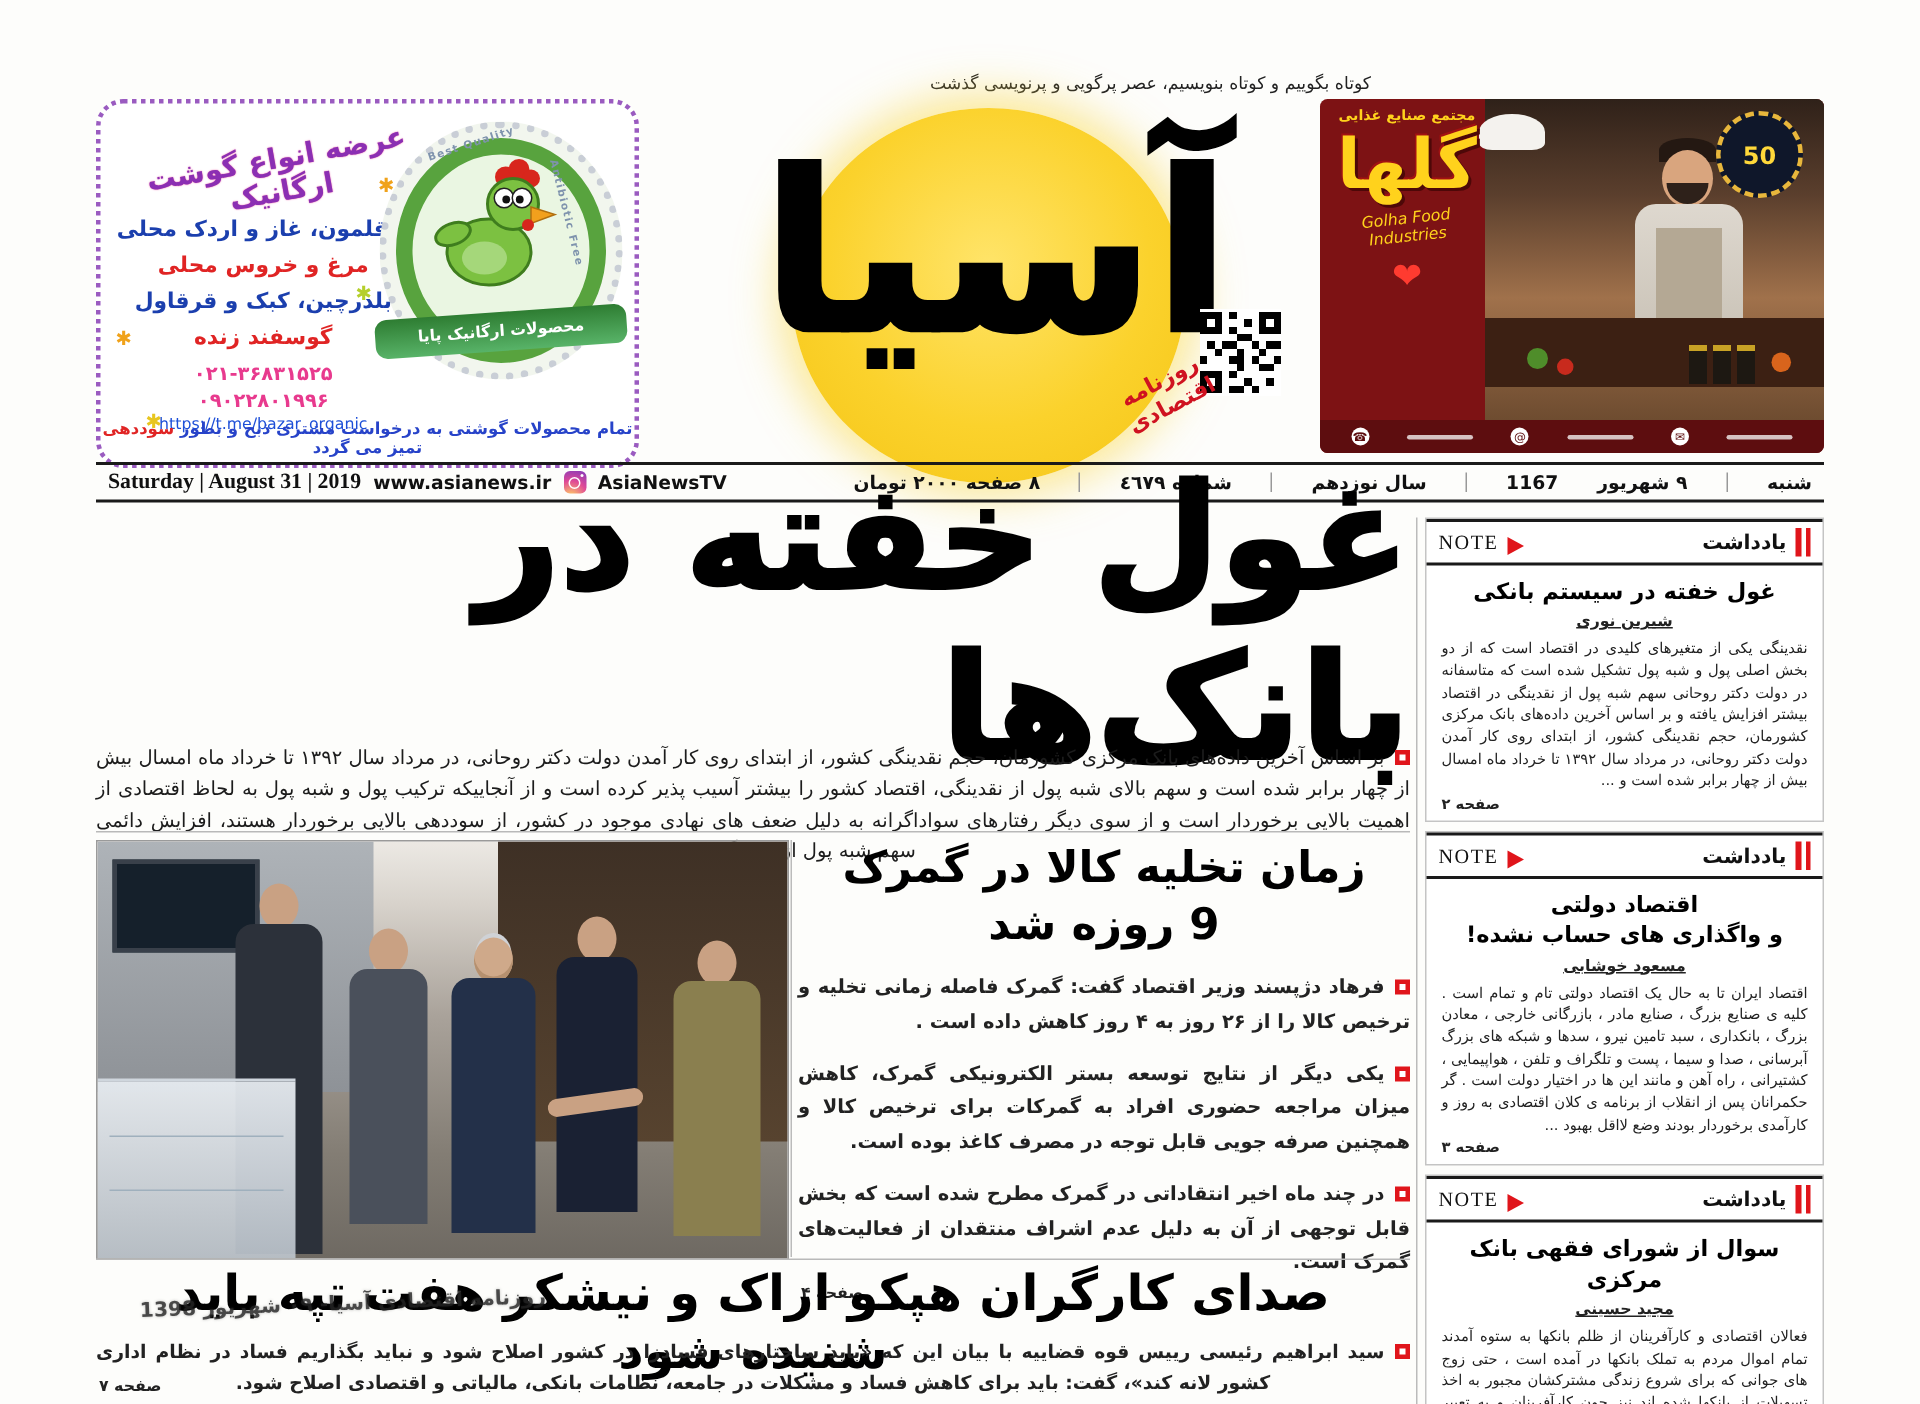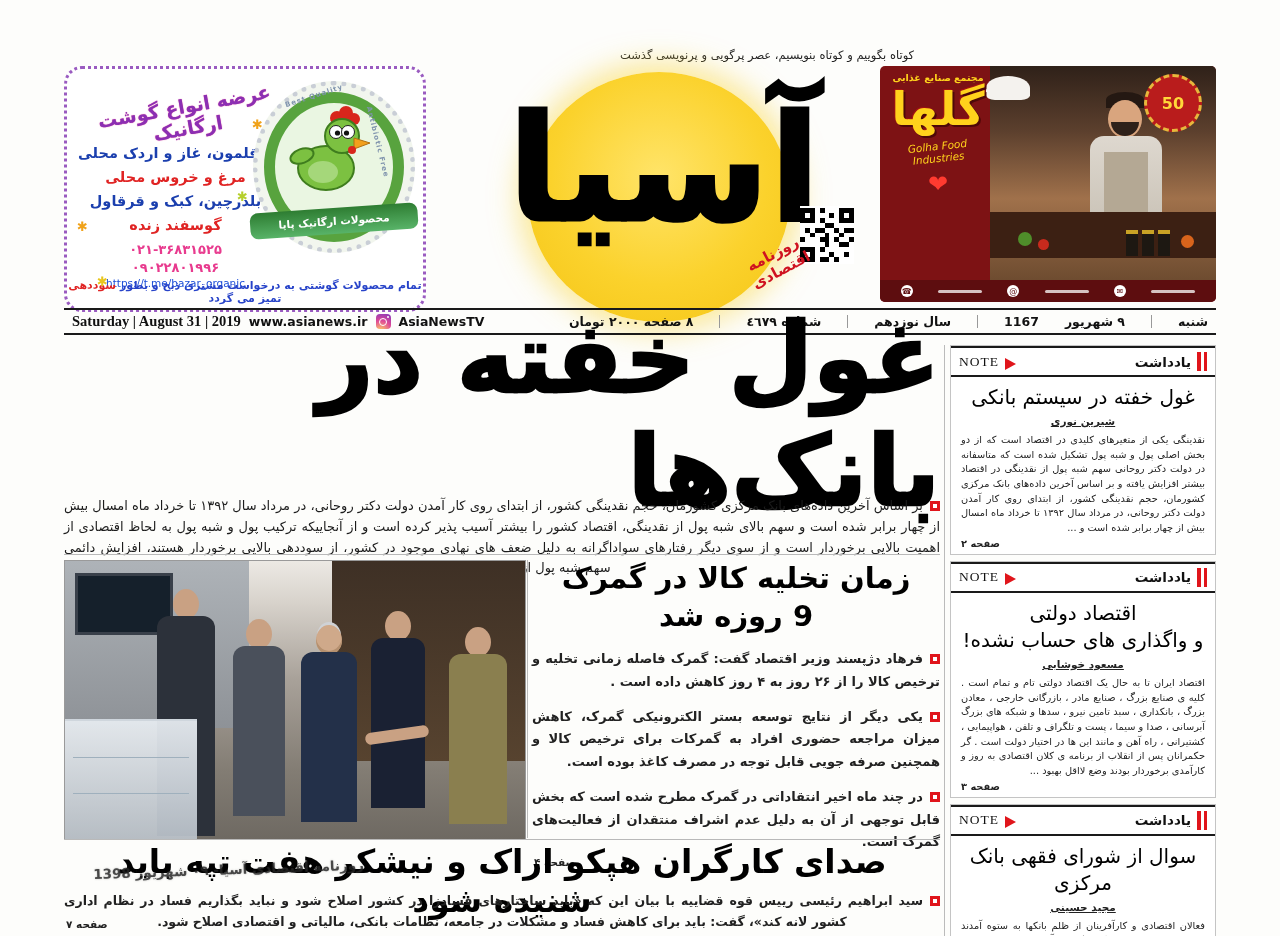--- a/index.html
+++ b/index.html
@@ -67,21 +67,21 @@
   .counter{position:absolute;right:0;bottom:22px;width:226px;height:46px;background:#3c2013;}
   .veg{position:absolute;border-radius:50%;}
   .v1{left:28px;bottom:34px;width:14px;height:14px;background:#4f8d2a;}
   .v2{left:48px;bottom:30px;width:11px;height:11px;background:#c82a1d;}
   .v3{right:22px;bottom:32px;width:13px;height:13px;background:#d8641c;}
   .jar{position:absolute;bottom:24px;width:12px;height:22px;background:#1d1812;border-top:4px solid #c8a225;}
   .j1{right:46px;} .j2{right:62px;} .j3{right:78px;}
   .chef-hat{position:absolute;left:106px;top:10px;width:44px;height:24px;background:#f4f2ee;
        border-radius:50% 50% 20% 20%;}
   .stamp{position:absolute;right:14px;top:8px;width:52px;height:52px;border-radius:50%;
-       background:#b91c1c;border:3px dashed #e8b73c;display:flex;align-items:center;
+       background:#0f172a;border:3px dashed #e8b73c;display:flex;align-items:center;
        justify-content:center;color:#ffd83a;font-weight:bold;font-size:16px;}
   .golha-col{position:absolute;left:6px;top:6px;width:104px;text-align:center;color:#ffd21c;}
   .golha-top{font-size:9.5px;font-weight:bold;}
   .golha-brand{font-size:46px;font-weight:bold;line-height:1.15;
        text-shadow:2px 2px 0 #4d0808,-1px -1px 0 #a21212;}
   .golha-script{font-size:10.5px;font-style:italic;transform:rotate(-6deg);margin-top:4px;}
   .heart-icon{font-size:24px;color:#ff3b30;margin-top:8px;line-height:1;}
   .contact-strip{position:absolute;left:0;bottom:0;width:100%;height:22px;background:#5d0d0f;
        display:flex;align-items:center;justify-content:space-around;padding:0 8px;box-sizing:border-box;}
   .contact-strip .dot{width:12px;height:12px;border-radius:50%;background:#fff;color:#5d0d0f;
@@ -168,21 +168,21 @@
        border-bottom:2px solid #1a1a1a;display:flex;align-items:center;
        justify-content:space-between;padding:0 8px;direction:rtl;}
   .bars{display:flex;gap:3px;} .bars i{width:3.5px;height:19px;background:#e0151b;display:block;}
   .note-fa{font-size:13.5px;font-weight:bold;margin-right:6px;}
   .note-en{font-family:"Liberation Serif",serif;font-size:13.5px;letter-spacing:1px;color:#111;}
   .tri{width:0;height:0;border-top:6px solid transparent;border-bottom:6px solid transparent;
        border-right:none;border-left:11px solid #e0151b;margin-left:6px;}
   .hdr-right{display:flex;align-items:center;}
   .hdr-left{display:flex;align-items:flex-end;flex-direction:row-reverse;}
   .note-body{padding:7px 10px 5px;position:relative;}
-  .note-title{direction:rtl;text-align:center;font-size:20px;font-weight:normal;color:#000;
+  .note-title{direction:rtl;text-align:center;font-size:15px;font-weight:bold;color:#000;
        white-space:pre-line;line-height:1.35;}
   .note-author{direction:rtl;text-align:center;font-size:10.5px;font-weight:bold;
        text-decoration:underline;margin:4px 0 6px;color:#222;}
   .note-text{direction:rtl;text-align:justify;font-size:9.8px;line-height:1.5;color:#222;}
   .note-page{direction:rtl;text-align:left;font-size:9.8px;font-weight:bold;color:#222;margin-top:2px;}
 </style>
 </head>
 <body>
 
 <div class="page">

